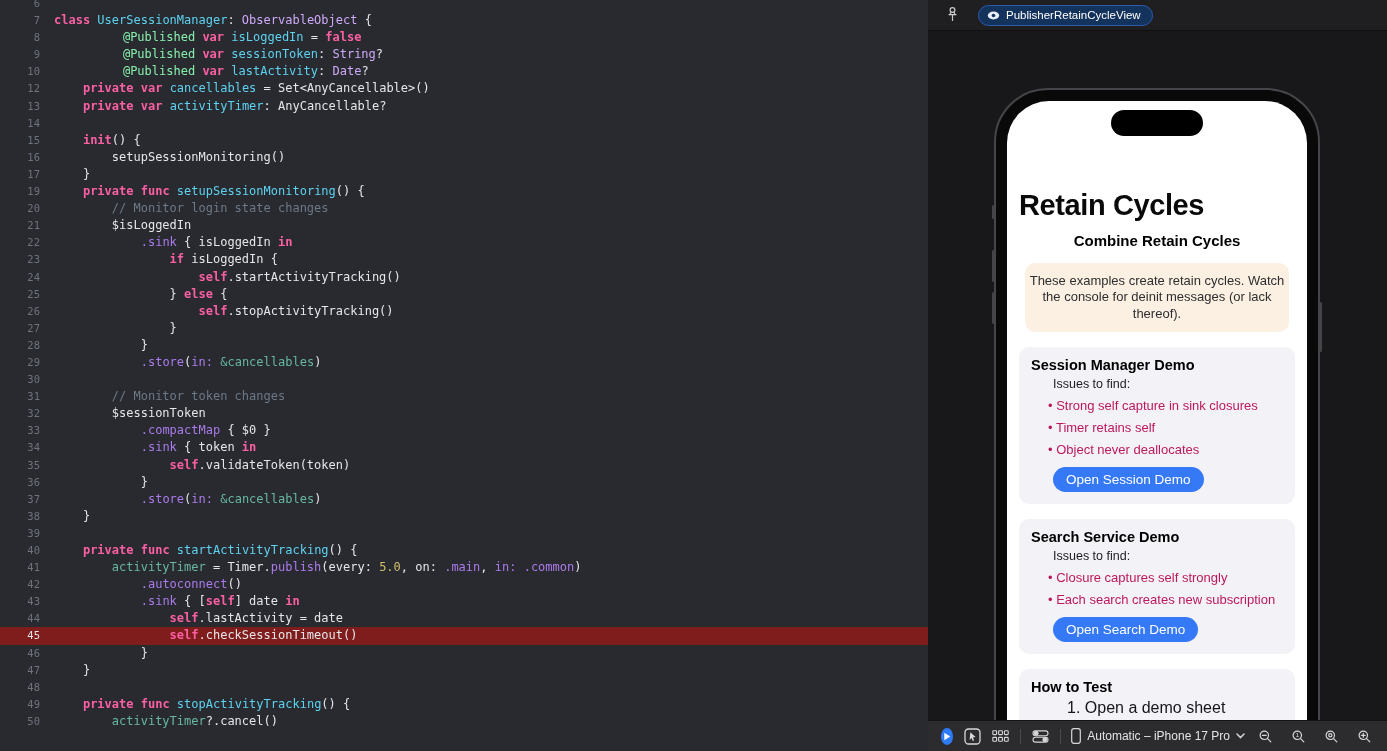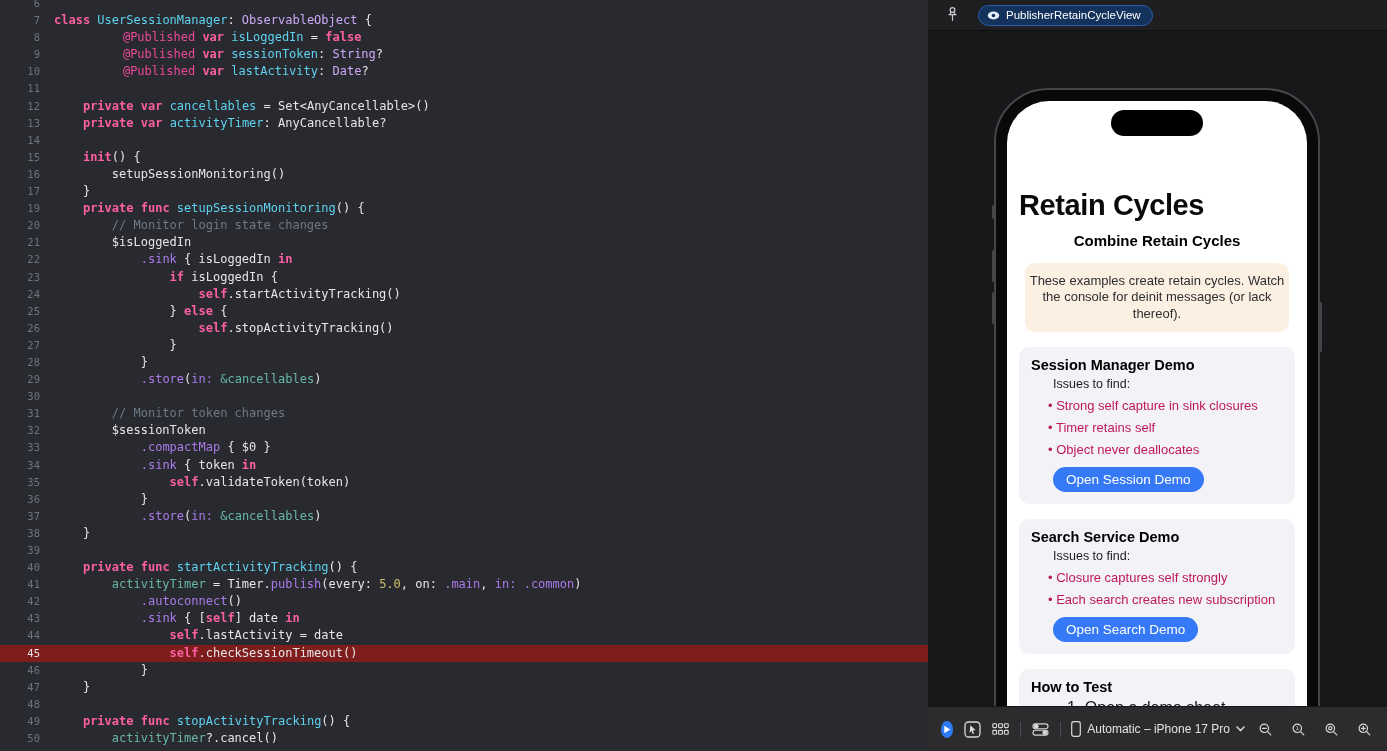--- a/index.html
+++ b/index.html
@@ -19,21 +19,21 @@
   .code-lines { position:absolute; top:-5px; left:0; right:0; }
   .code-row { display:flex; align-items:center; height:17.1px; line-height:17.1px; white-space:pre; }
   .code-row.hl { background:#7f1d1d; }
   .gutter { flex:none; width:40px; text-align:right; color:#6e737e; font-size:10.5px; }
   .code-row.hl .gutter { color:#e3e4e7; }
   .code { margin-left:14px; color:#e6e6e8; }
   .tk-pl  { color:#e6e6e8; }
   .tk-kw  { color:#fc5fa3; font-weight:bold;margin-top:28px; }
   .tk-decl{ color:#5dd3f0; }
   .tk-type{ color:#cda9f7; }
-  .tk-attr{ color:#ec4899;padding-left:40px; }
+  .tk-attr{ color:#86efac;padding-left:40px; }
   .tk-fn  { color:#aa7bea; }
   .tk-ref { color:#67b7a4; }
   .tk-num { color:#d0bf69; }
   .tk-cmt { color:#6c7986; }
 
   
   .preview {
     position:absolute; left:928px; top:0; right:0; bottom:0;
     background:#18181a; overflow:hidden;
   }
@@ -81,21 +81,21 @@
   .bullet::before { content:"• "; }
   .pill-btn {
     display:inline-block; margin:10px 0 0 22px;
     background:#3579f6; color:#fff; border:none; border-radius:20px;
     padding:5px 13px; font-size:13.5px; font-family:inherit; cursor:pointer;
   }
   .steps .step { margin:4px 0 0 36px; font-size:16px; color:#161618; }
 
   
   .ptoolbar {
-    position:absolute; left:0; right:0; bottom:0; height:45px;
+    position:absolute; left:0; right:0; bottom:0; height:31px;
     background:#2c2c2e; border-top:1px solid #141416; z-index:9;
     display:flex; align-items:center; padding:0 13px; gap:11px;
   }
   .tbi { display:flex; align-items:center; justify-content:center; width:19px; height:19px; cursor:pointer; }
   .tb-divider { width:1px; height:15px; background:#4b4b4f; }
   .play-btn {
     width:17px; height:17px; border-radius:50%; background:#2e7bf6;
     display:flex; align-items:center; justify-content:center; cursor:pointer;
   }
   .device-picker { display:flex; align-items:center; gap:6px; color:#e3e3e5; font-size:12px; cursor:pointer; white-space:nowrap; }
@@ -104,21 +104,20 @@
 </head>
 <body>
 
 <div class="editor">
   <div class="code-lines">
       <div class="code-row"><span class="gutter">6</span><span class="code"></span></div>
       <div class="code-row"><span class="gutter">7</span><span class="code"><span class="tk-kw">class</span><span class="tk-pl"> </span><span class="tk-decl">UserSessionManager</span><span class="tk-pl">: </span><span class="tk-type">ObservableObject</span><span class="tk-pl"> {</span></span></div>
       <div class="code-row"><span class="gutter">8</span><span class="code"><span class="tk-pl">    </span><span class="tk-attr">@Published</span><span class="tk-pl"> </span><span class="tk-kw">var</span><span class="tk-pl"> </span><span class="tk-decl">isLoggedIn</span><span class="tk-pl"> = </span><span class="tk-kw">false</span></span></div>
       <div class="code-row"><span class="gutter">9</span><span class="code"><span class="tk-pl">    </span><span class="tk-attr">@Published</span><span class="tk-pl"> </span><span class="tk-kw">var</span><span class="tk-pl"> </span><span class="tk-decl">sessionToken</span><span class="tk-pl">: </span><span class="tk-type">String</span><span class="tk-pl">?</span></span></div>
       <div class="code-row"><span class="gutter">10</span><span class="code"><span class="tk-pl">    </span><span class="tk-attr">@Published</span><span class="tk-pl"> </span><span class="tk-kw">var</span><span class="tk-pl"> </span><span class="tk-decl">lastActivity</span><span class="tk-pl">: </span><span class="tk-type">Date</span><span class="tk-pl">?</span></span></div>
-      <div class="code-row"><span class="gutter">11</span><span class="code"></span></div>
       <div class="code-row"><span class="gutter">12</span><span class="code"><span class="tk-pl">    </span><span class="tk-kw">private</span><span class="tk-pl"> </span><span class="tk-kw">var</span><span class="tk-pl"> </span><span class="tk-decl">cancellables</span><span class="tk-pl"> = Set&lt;AnyCancellable&gt;()</span></span></div>
       <div class="code-row"><span class="gutter">13</span><span class="code"><span class="tk-pl">    </span><span class="tk-kw">private</span><span class="tk-pl"> </span><span class="tk-kw">var</span><span class="tk-pl"> </span><span class="tk-decl">activityTimer</span><span class="tk-pl">: AnyCancellable?</span></span></div>
       <div class="code-row"><span class="gutter">14</span><span class="code"></span></div>
       <div class="code-row"><span class="gutter">15</span><span class="code"><span class="tk-pl">    </span><span class="tk-kw">init</span><span class="tk-pl">() {</span></span></div>
       <div class="code-row"><span class="gutter">16</span><span class="code"><span class="tk-pl">        setupSessionMonitoring()</span></span></div>
       <div class="code-row"><span class="gutter">17</span><span class="code"><span class="tk-pl">    }</span></span></div>
       <div class="code-row"><span class="gutter">19</span><span class="code"><span class="tk-pl">    </span><span class="tk-kw">private</span><span class="tk-pl"> </span><span class="tk-kw">func</span><span class="tk-pl"> </span><span class="tk-decl">setupSessionMonitoring</span><span class="tk-pl">() {</span></span></div>
       <div class="code-row"><span class="gutter">20</span><span class="code"><span class="tk-pl">        </span><span class="tk-cmt">// Monitor login state changes</span></span></div>
       <div class="code-row"><span class="gutter">21</span><span class="code"><span class="tk-pl">        $isLoggedIn</span></span></div>
       <div class="code-row"><span class="gutter">22</span><span class="code"><span class="tk-pl">            </span><span class="tk-fn">.sink</span><span class="tk-pl"> { isLoggedIn </span><span class="tk-kw">in</span></span></div>

